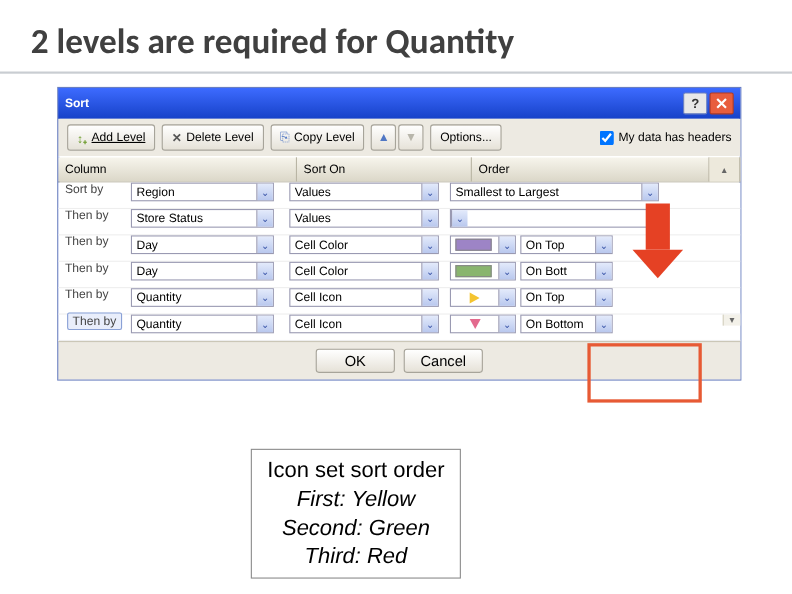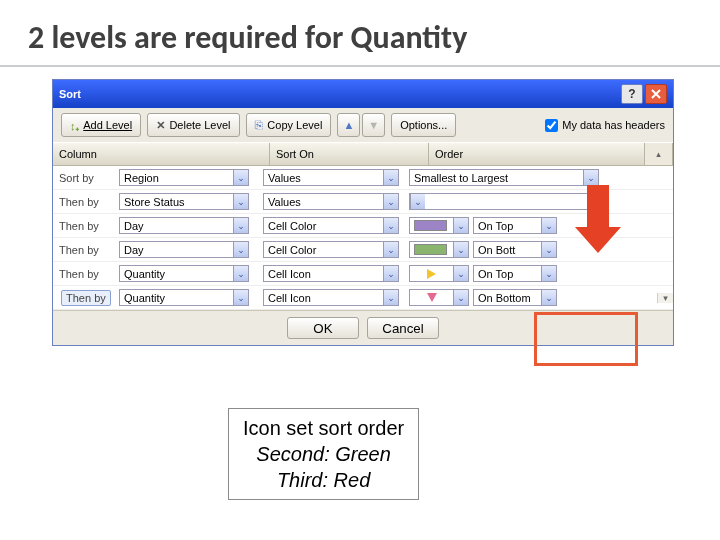--- a/index.html
+++ b/index.html
@@ -17,21 +17,21 @@
 .spacer{flex:1}
 .chkwrap{display:flex;align-items:center;gap:4px}
 .chkwrap input{margin:0}
 .headrow{background:linear-gradient(#F7F5EC,#DBD7C8);display:flex;border-top:1px solid #fff;border-bottom:1px solid #B9B5A4;height:22px;align-items:center}
 .headrow .hcell,.headrow .hcell2,.headrow .hcell3,.headrow .hscroll{border-right:1px solid #B9B5A4;padding:0 6px;height:100%;display:flex;align-items:center;font-weight:normal}
 .hcell{width:204px}
 .hcell2{width:146px}
 .hcell3{flex:1}
 .hscroll{width:15px;padding:0;justify-content:center;background:#EDE9DC}
 .body{background:#fff}
-.row{display:flex;align-items:center;height:23px;border-bottom:1px solid #EEE}
+.row{display:flex;align-items:flex-start;height:23px;border-bottom:1px solid #EEE}
 .row.sel .lab{background:#E9EEFB;border:1px solid #8AA1D6;border-radius:2px;padding:1px 4px;margin-left:2px}
 .c-lab{width:60px;padding-left:6px;color:#444}
 .c-col{width:144px}
 .c-sorton{width:146px}
 .c-order{flex:1;display:flex;gap:4px;align-items:center}
 .c-scroll{width:15px;background:#F3F1E9;border-left:1px solid #D4D0C0}
 .combo{display:flex;align-items:center;border:1px solid #9A9AB2;background:#fff;height:17px;box-sizing:border-box}
 .combo .txt{flex:1;padding:0 4px;white-space:nowrap;overflow:hidden}
 .combo .dd{width:14px;height:100%;background:linear-gradient(#E3EAFB,#B9C8EE);border-left:1px solid #9A9AB2;display:flex;align-items:center;justify-content:center;color:#3A55A8;font-size:9px}
 .combo.col{width:130px}
@@ -273,17 +273,18 @@
 </div>
 
 <div class="callout-arrow">
   <div class="stem"></div>
       <div class="head"></div>
 </div>
 <div class="callout-box"></div>
 
 <div class="note">
   <div>Icon set sort order</div>
+  <div class="sub">First: Yellow</div>
   <div class="sub">Second: Green</div>
   <div class="sub">Third: Red</div>
 </div>
 
 </div>
 
 </body></html>

